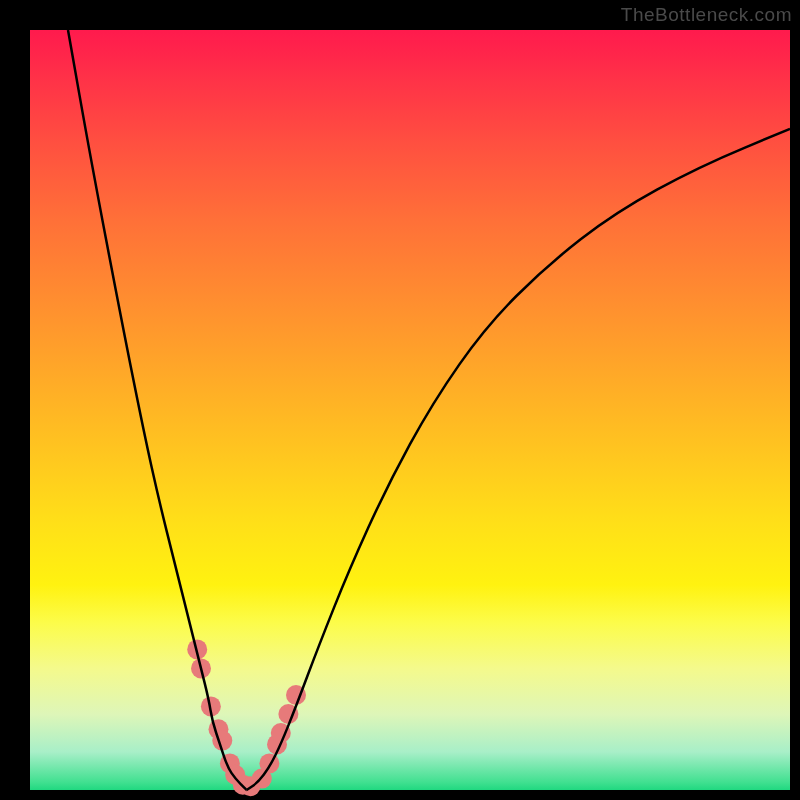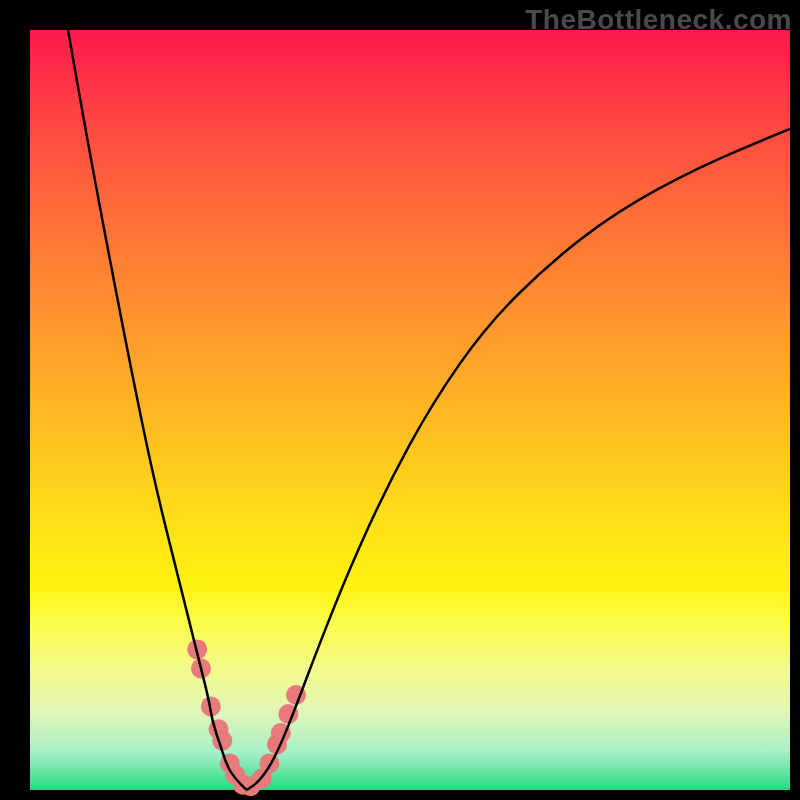--- a/index.html
+++ b/index.html
@@ -38,22 +38,22 @@
       #def6b8 90%,
       #a8efc8 95%,
       #40e090 99%,
       #20d880 100%
     );
   }
   .watermark {
     position: absolute;
     top: 4px;
     right: 8px;
-    font-size: 28px;
-    font-weight: 700;
+    font-size: 19px;
+    font-weight: 400;
     color: #4a4a4a;
     letter-spacing: 0.5px;
     z-index: 5;
   }
   svg.curve-layer {
     position: absolute;
     left: 0;
     top: 0;
     width: 760px;
     height: 760px;

